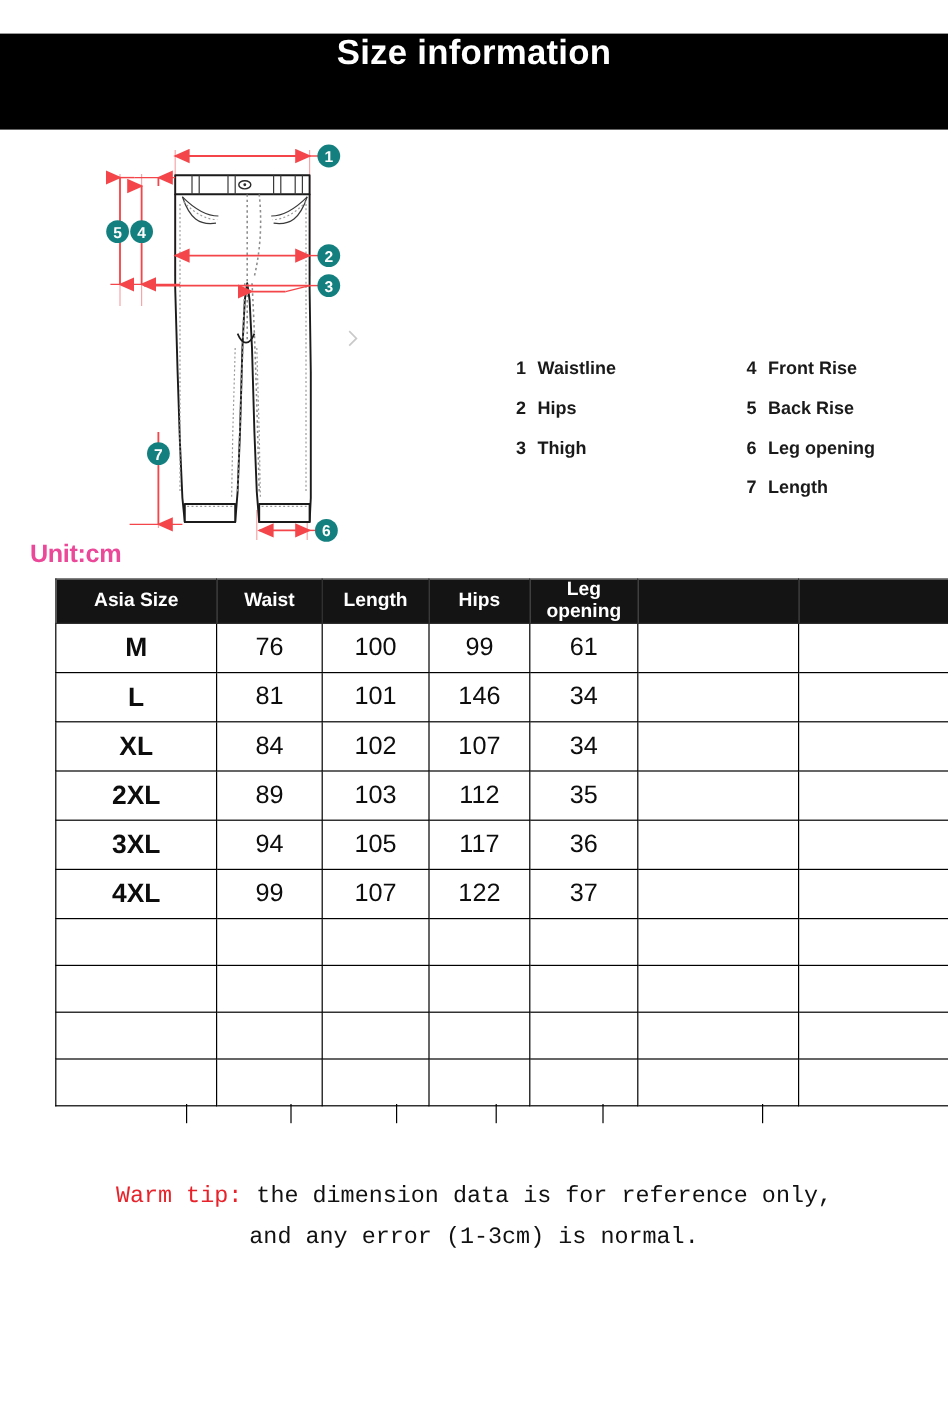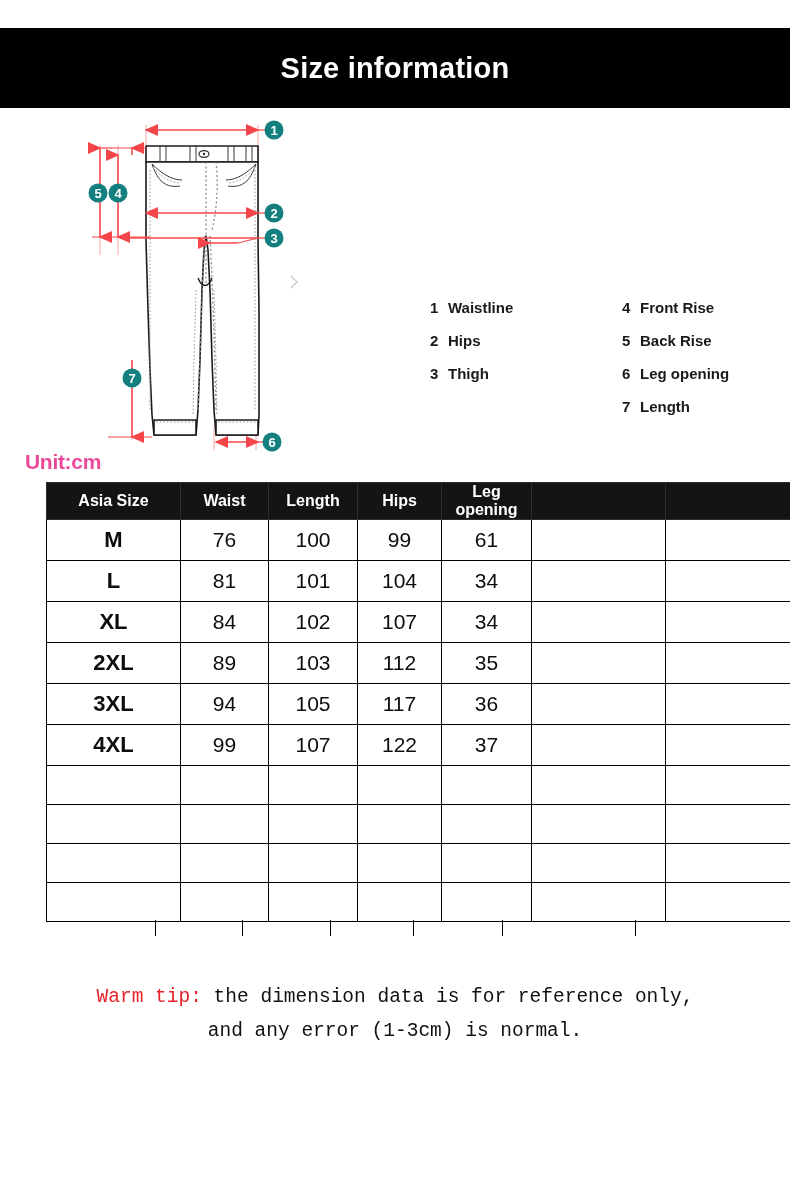--- a/index.html
+++ b/index.html
@@ -17,21 +17,21 @@
 
   
   .header-bar {
     position: absolute;
     left: 0;
     top: 28px;
     width: 790px;
     height: 80px;
     background: #000000;
     display: flex;
-    align-items: center;
+    align-items: flex-start;
     justify-content: center;
     text-decoration: underline;
   }
   .header-title {
     color: #ffffff;
     font-size: 29px;
     font-weight: bold;
     letter-spacing: 0.2px;
     font-family: "Liberation Sans", sans-serif;
   }
@@ -383,21 +383,21 @@
       <td>100</td>
       <td>99</td>
       <td>61</td>
       <td></td>
       <td></td>
     </tr>
     <tr>
       <td class="sizecell">L</td>
       <td>81</td>
       <td>101</td>
-      <td>104</td>
+      <td>146</td>
       <td>34</td>
       <td></td>
       <td></td>
     </tr>
     <tr>
       <td class="sizecell">XL</td>
       <td>84</td>
       <td>102</td>
       <td>107</td>
       <td>34</td>

